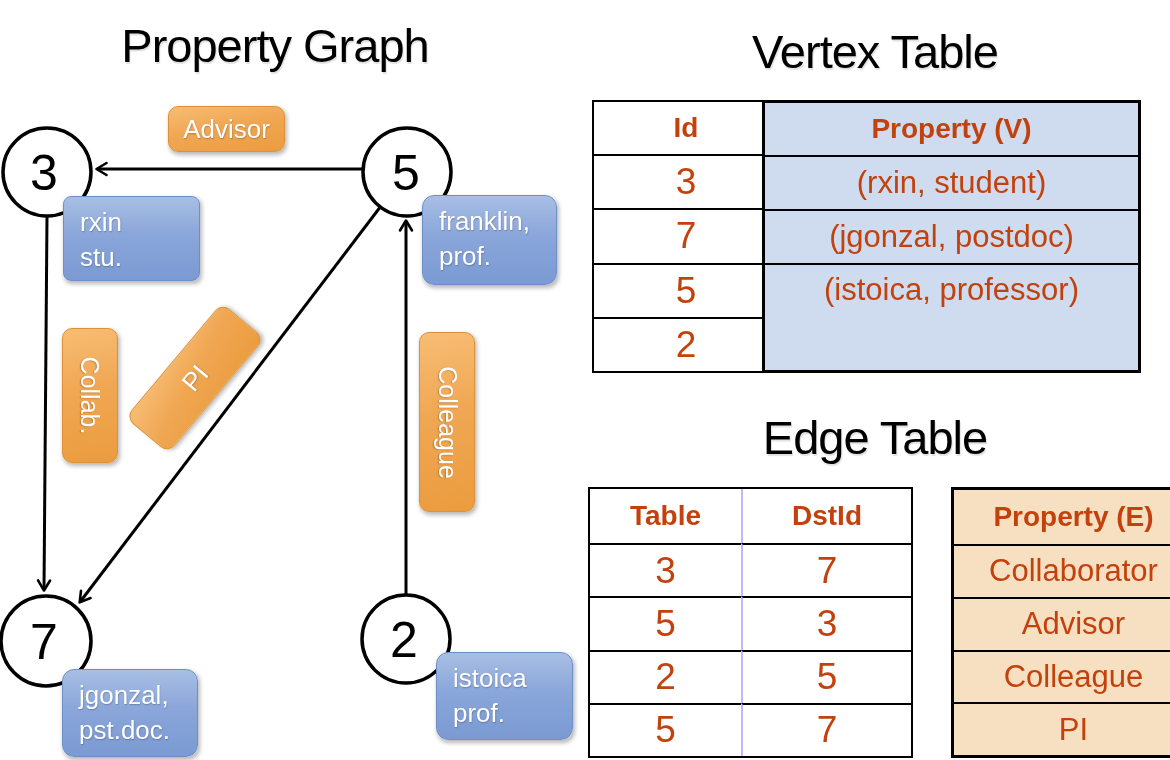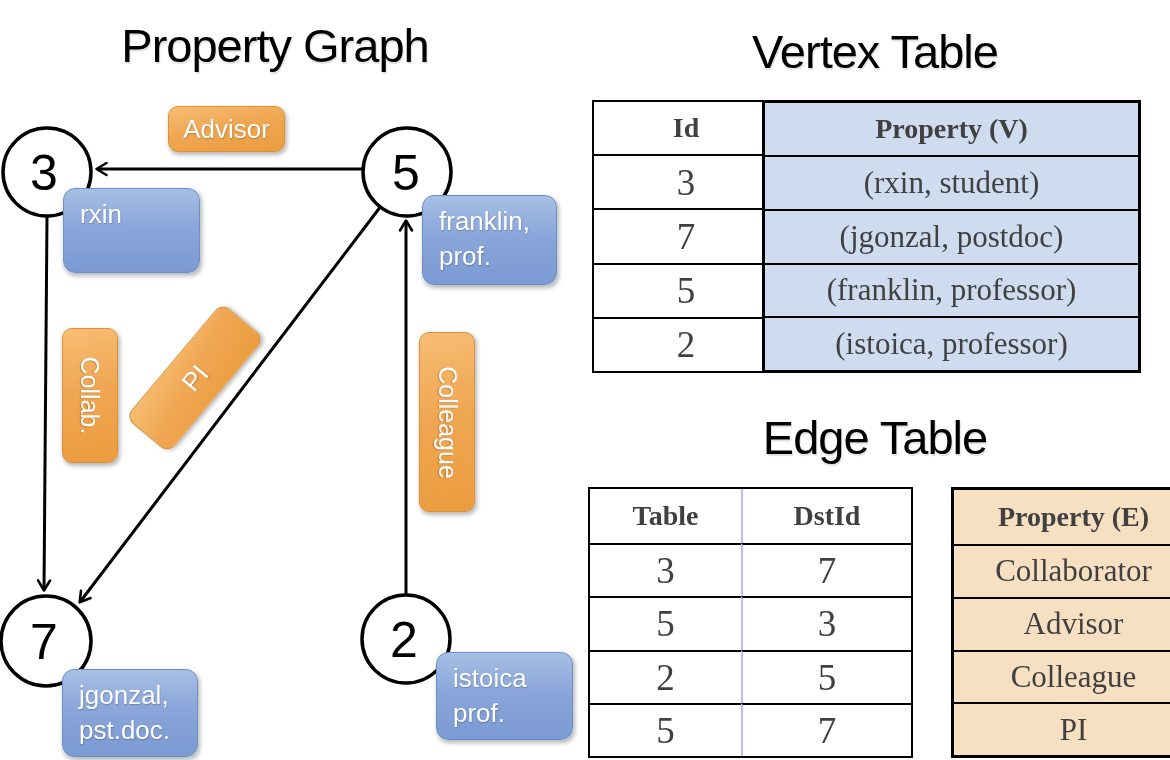--- a/index.html
+++ b/index.html
@@ -27,21 +27,21 @@
     background: linear-gradient(180deg, #a8bfe4 0%, #8aa6da 45%, #7b9ad3 100%);
     border: 1.5px solid #6d8fc8; border-radius: 12px;
     color: #fff; font-size: 26px; line-height: 1.35; padding: 8px 0 0 16px;
     box-shadow: 1.5px 2.5px 4px rgba(0,0,0,0.28);
     text-shadow: 0.5px 1px 1.5px rgba(0,0,0,0.25); }
   .vprop span { display: block; }
 
   
   .tbl { position: absolute; display: grid; }
   .tcell { display: flex; align-items: center; justify-content: center;
-    font-size: 31px; color: #404040; font-family: Liberation Serif, serif; }
+    font-size: 31px; color: #c2410c; }
   .tcell.num { font-size: 37px; }
   .tcell.hdr { font-size: 28px; font-weight: bold; }
   .bt { border-top: 2px solid #000; }
   .bl { border-left: 2px solid #c4b5fd; }
 
   .vt-id  { left: 592px; top: 100px; width: 188px; height: 273px;
     border: 2.5px solid #000; background: #fff;
     grid-template-rows: 52px 1fr 1fr 1fr 1fr; }
   .vt-prop { left: 762px; top: 100px; width: 379px; height: 273px;
     border: 3px solid #000; background: #cfdcef;
@@ -91,22 +91,23 @@
   <div class="elabel" style="left:62px; top:328px; width:56px; height:135px; font-size:25px;">
     <span class="vtext">Collab.</span>
   </div>
   <div class="elabel" style="left:120px; top:350px; width:150px; height:56px; transform:rotate(-50deg);">
     <span>PI</span>
   </div>
   <div class="elabel" style="left:419px; top:332px; width:56px; height:180px; font-size:25px;">
     <span class="vtext">Colleague</span>
   </div>
 
-  <div class="vprop" style="left:63px; top:188px; width:137px; height:85px;">
+  <div class="vprop" style="left:63px; top:196px; width:137px; height:85px;border-radius:8px;">
     <span>rxin</span>
+    <span>stu.</span>
   </div>
   <div class="vprop" style="left:422px; top:185px; width:135px; height:90px;margin-top:10px;">
     <span>franklin,</span>
     <span>prof.</span>
   </div>
   <div class="vprop" style="left:62px; top:669px; width:136px; height:88px;">
     <span>jgonzal,</span>
     <span>pst.doc.</span>
   </div>
   <div class="vprop" style="left:436px; top:652px; width:137px; height:88px;">
@@ -121,21 +122,20 @@
     <div class="tcell num bt">3</div>
     <div class="tcell num bt">7</div>
     <div class="tcell num bt">5</div>
     <div class="tcell num bt">2</div>
   </div>
 
   <div class="tbl vt-prop">
     <div class="tcell hdr">Property (V)</div>
     <div class="tcell bt">(rxin, student)</div>
     <div class="tcell bt">(jgonzal, postdoc)</div>
-    <div class="tcell bt">(franklin, professor)</div>
     <div class="tcell bt">(istoica, professor)</div>
   </div>
 
   <div class="section-title" style="left:575px; top:410px; width:600px;">Edge Table</div>
 
   <div class="tbl et-ids">
     <div class="tcell hdr">Table</div>
     <div class="tcell hdr bl">DstId</div>
 
     <div class="tcell num bt">3</div>

